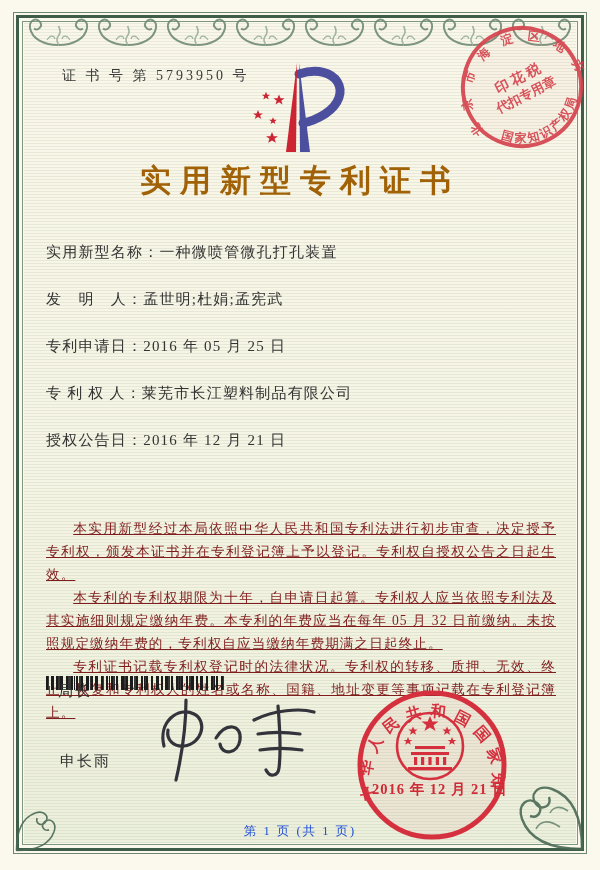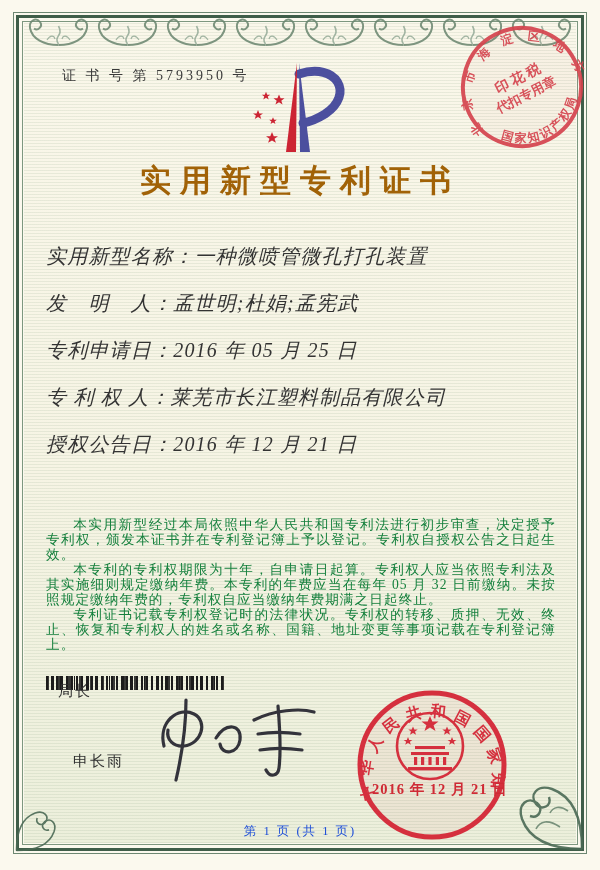--- a/index.html
+++ b/index.html
@@ -27,41 +27,41 @@
   
   .cert-no{position:absolute;left:62px;top:67px;font-size:14px;letter-spacing:3px;color:#3a3a3a;}
   .logo{position:absolute;left:229px;top:60px;width:142px;height:96px;}
   .title{
     position:absolute;left:0;right:0;top:160px;text-align:center;
     font-size:31px;font-weight:700;letter-spacing:9px;color:#a16207;
   }
 
   
   .fields{position:absolute;left:46px;top:243px;right:36px;}
-  .field-row{height:47px;font-size:20px;letter-spacing:1.2px;color:#333;font-style:italic;}
+  .field-row{height:47px;font-size:15px;letter-spacing:1.2px;color:#333;}
   .field-row .lab{color:#333;}
   .field-row .val{color:#333;}
 
   
   .body-text{position:absolute;left:46px;right:44px;top:517px;}
   .body-text p{
-    margin:0;font-size:13.6px;line-height:15px;letter-spacing:1.1px;
-    text-align:justify;text-indent:2em;color:#15803d;
+    margin:0;font-size:13.6px;line-height:23px;letter-spacing:1.1px;
+    text-align:justify;text-indent:2em;color:#7f1d1d;text-decoration:underline;
   }
 
   
   .barcode{
     position:absolute;left:46px;top:676px;width:178px;height:14px;
     background:
       repeating-linear-gradient(90deg,#1b1b1b 0 2px,rgba(0,0,0,0) 2px 5px),
       repeating-linear-gradient(90deg,#1b1b1b 0 1px,rgba(0,0,0,0) 1px 7px),
       repeating-linear-gradient(90deg,rgba(25,25,25,.85) 0 3px,rgba(0,0,0,0) 3px 11px);
   }
   .signer-title{position:absolute;left:58px;top:682px;font-size:15px;letter-spacing:2px;}
-  .signer-name{position:absolute;left:73px;top:752px;font-size:15px;letter-spacing:2px;}
+  .signer-name{position:absolute;left:60px;top:752px;font-size:15px;letter-spacing:2px;}
   .signature{position:absolute;left:150px;top:694px;width:175px;height:96px;}
 
   .gov-seal{position:absolute;left:353px;top:686px;width:158px;height:158px;}
   .seal-date{
     position:absolute;left:372px;top:780px;font-size:14.5px;color:#cf2a35;
     letter-spacing:1px;font-weight:600;z-index:3;
   }
   .tax-stamp{position:absolute;left:455px;top:20px;width:134px;height:134px;transform:rotate(-27deg);opacity:.92;}
 
   .footer{position:absolute;left:0;right:0;top:823px;text-align:center;font-size:12.5px;letter-spacing:2px;color:#1d4ed8;}

